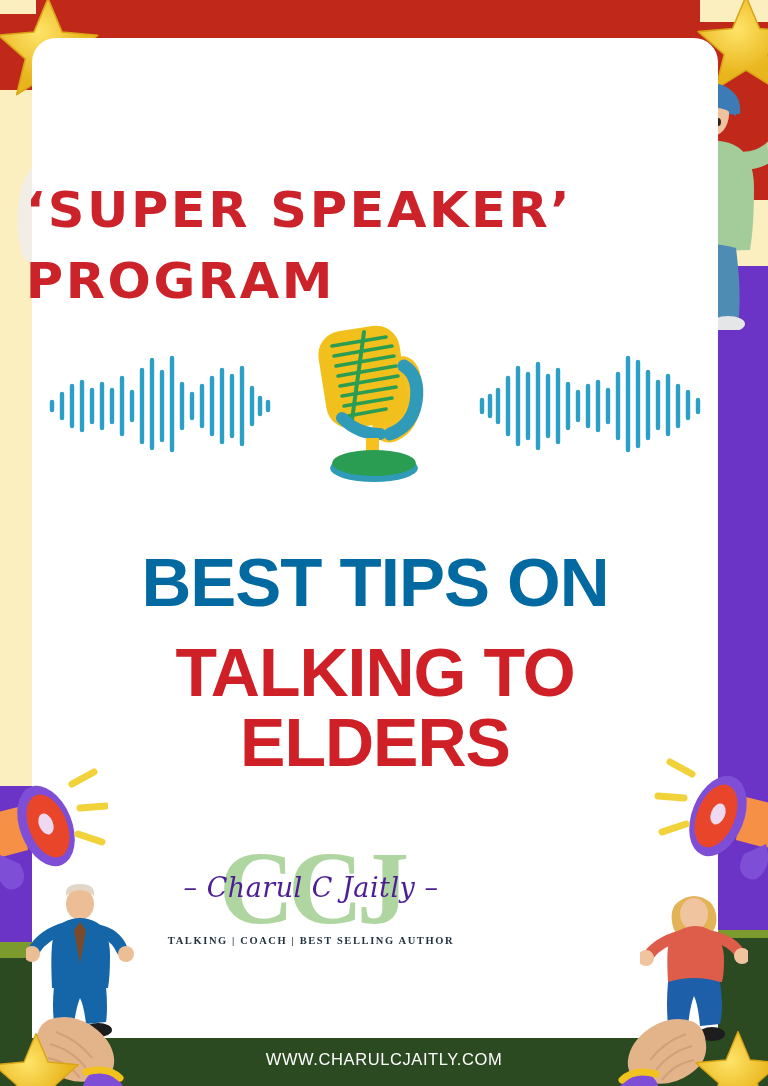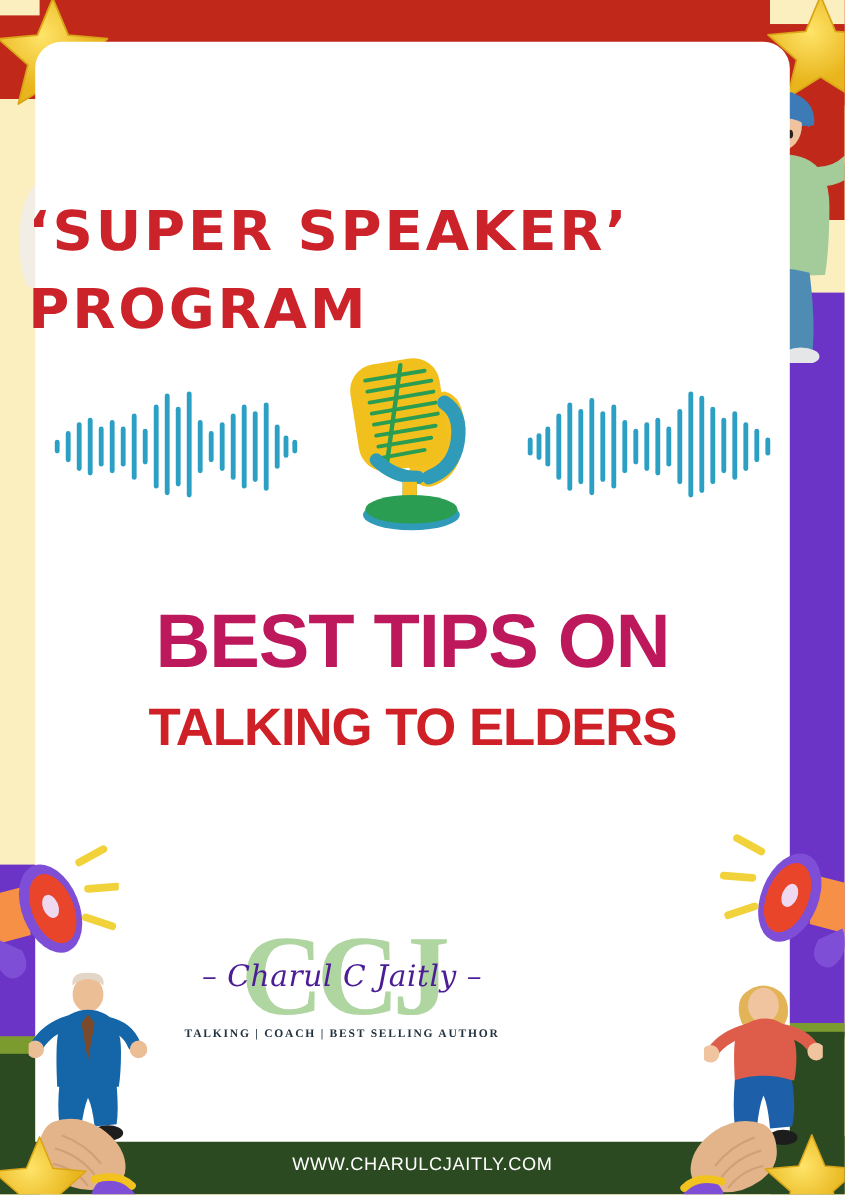--- a/index.html
+++ b/index.html
@@ -36,25 +36,25 @@
 
   
   .title-block{ position:absolute; left:0; top:105px; width:626px; text-align:left;margin-top:32px; }
   .title-line{
     color:#CC2229; font-weight:900; font-size:50px; line-height:1.42;
     letter-spacing:2.5px; font-family:"DejaVu Sans", sans-serif;
     text-transform:uppercase; transform:scaleX(1.02);
   }
   .hl-block{ position:absolute; left:0; top:510px; width:686px; text-align:center; }
   .hl-navy{
-    color:#be185d; font-weight:700; font-size:69px; line-height:1.02;
+    color:#0369a1; font-weight:700; font-size:69px; line-height:1.02;
     letter-spacing:-1px; font-family:"Liberation Sans", sans-serif;
   }
   .hl-red{
-    color:#CE2026; font-weight:700; font-size:48px; line-height:1.02;
+    color:#CE2026; font-weight:700; font-size:68px; line-height:1.02;
     letter-spacing:-1px; margin-top:20px; font-family:"Liberation Sans", sans-serif;
   }
 
   
   .mic-row{ position:absolute; left:0; top:270px; width:686px; height:180px; }
 
   
   .logo{ position:absolute; left:0; top:798px; width:558px; text-align:center; }
   .logo-stack{ position:relative; display:inline-block; width:300px; height:130px; }
   .logo-ccj{

